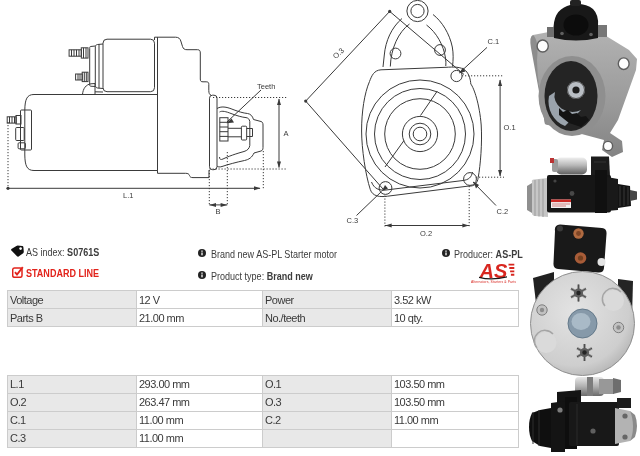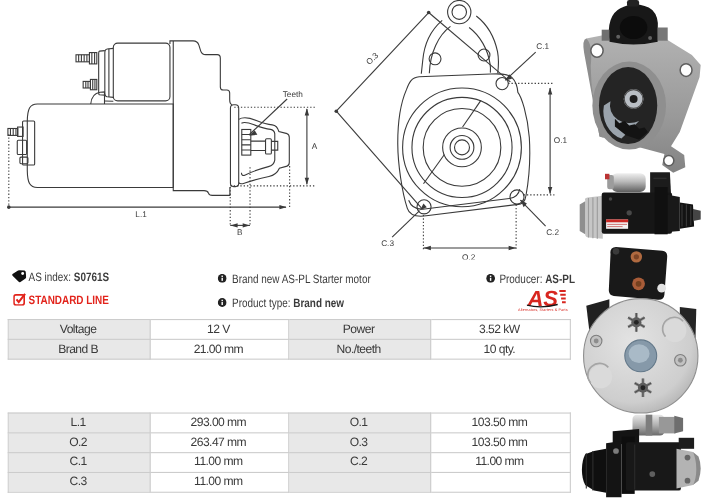--- a/index.html
+++ b/index.html
@@ -1,21 +1,21 @@
 <!DOCTYPE html>
 <html><head>
 <meta charset="utf-8">
 <style>
 html,body{margin:0;padding:0;background:#fff}
 body{width:640px;height:456px;position:relative;font-family:"Liberation Sans",sans-serif;overflow:hidden}
 .abs{position:absolute}
 .info{font-size:11px;color:#3c3c3c;white-space:nowrap;transform:scaleX(0.82);transform-origin:0 0}
 .red{color:#e2231b}
 table{border-collapse:collapse;table-layout:fixed;font-size:11px;color:#3a3a3a;letter-spacing:-0.5px}
-td{border:1px solid #ccc;text-align:center;padding:0 4px 0 2px;line-height:12px}
+td{border:1px solid #ccc;text-align:left;padding:0 4px 0 2px;line-height:12px}
 td.g{background:#e8e8e8}
 </style>
 </head>
 <body>
 
 <svg class="abs" style="left:0;top:0" width="525" height="236" viewBox="0 0 525 236">
 <g fill="none" stroke="#3a3a3a" stroke-width="1">
 
   <path d="M34,94.5 C27,94.5 25,99 24.8,110 L24.8,155 C25,166 27,170.5 34,170.5 L157.5,170.5 L157.5,94.5 Z"></path>
 
@@ -370,21 +370,21 @@
       <col style="width:127px">
     </colgroup>
   <tbody>
       <tr style="height:18px">
         <td class="g">Voltage</td>
         <td>12 V</td>
         <td class="g">Power</td>
         <td>3.52 kW</td>
       </tr>
   <tr style="height:18px">
-        <td class="g">Brand B</td>
+        <td class="g">Parts B</td>
         <td>21.00 mm</td>
         <td class="g">No./teeth</td>
         <td>10 qty.</td>
       </tr>
 </tbody>
   </table>
 <table class="abs" style="left:7px;top:374.5px;width:511px">
   <colgroup>
       <col style="width:129px">
       <col style="width:126px">

